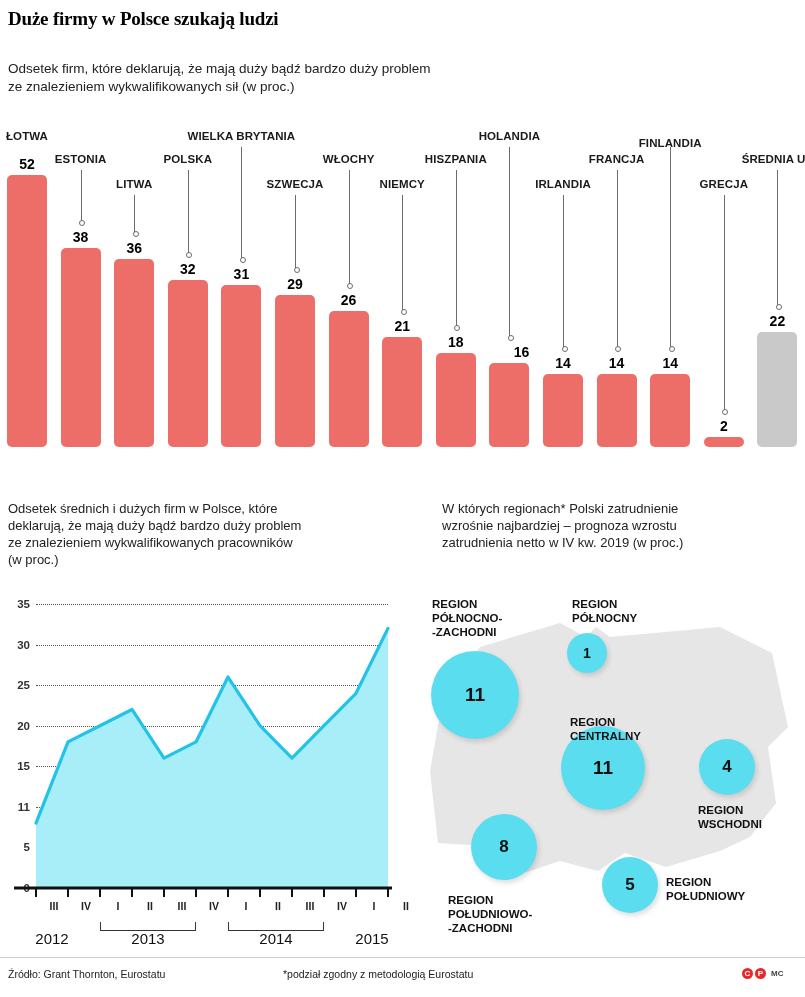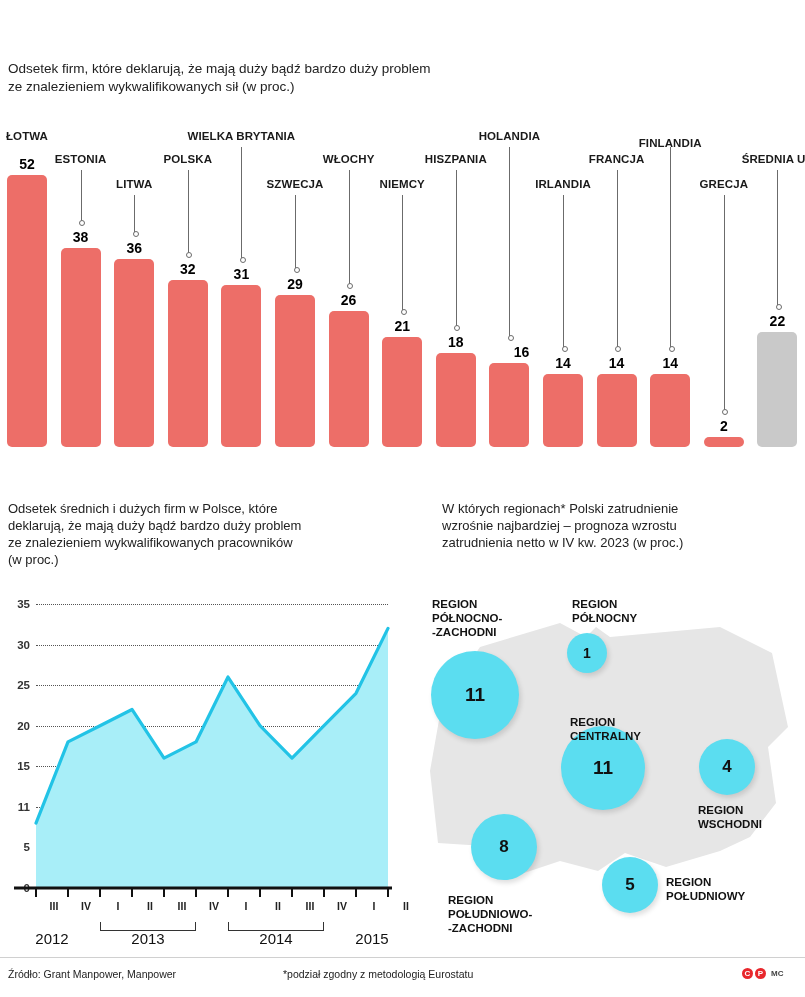--- a/index.html
+++ b/index.html
@@ -117,20 +117,21 @@
     font-size: 8px; font-weight: bold;
     display: flex; align-items: center; justify-content: center;
   }
   .mc { font-size: 8px; font-weight: bold; color: #444; margin-left: 3px; }
 </style>
 </head>
 <body>
 
 <div id="page">
 
+  <h1 class="title">Duże firmy w Polsce szukają ludzi</h1>
   <div class="subtitle">
     <div>Odsetek firm, które deklarują, że mają duży bądź bardzo duży problem</div>
     <div>ze znalezieniem wykwalifikowanych sił (w proc.)</div>
   </div>
 
   <div id="barchart">
       <div class="bar" style="left: 7px; width: 40px; height: 272px; bottom: 8px;"></div>
       <div class="bar-value" style="left: 7px; width: 40px; top: 36px;">52</div>
       <div class="cat-label" style="top: 10px; left: 27px; transform: translateX(-50%);">ŁOTWA</div>
       <div class="bar" style="left: 60.6px; width: 40px; height: 198.769px; bottom: 8px;"></div>
@@ -246,21 +247,21 @@
       <div class="year-label" style="left: 148px; top: 342px;">2013</div>
       <div style="position: absolute; left: 100px; width: 96px; top: 334px; height: 9px; border-left: 1.5px solid rgb(51, 51, 51); border-right: 1.5px solid rgb(51, 51, 51); border-bottom: 1.5px solid rgb(51, 51, 51);"></div>
       <div class="year-label" style="left: 276px; top: 342px;">2014</div>
       <div style="position: absolute; left: 228px; width: 96px; top: 334px; height: 9px; border-left: 1.5px solid rgb(51, 51, 51); border-right: 1.5px solid rgb(51, 51, 51); border-bottom: 1.5px solid rgb(51, 51, 51);"></div>
       <div class="year-label" style="left: 372px; top: 342px;">2015</div>
     </div>
 
   <div class="panel-head" style="left:442px; top:500px; width:360px;">
     <div>W których regionach* Polski zatrudnienie</div>
     <div>wzrośnie najbardziej – prognoza wzrostu</div>
-    <div>zatrudnienia netto w IV kw. 2023 (w proc.)</div>
+    <div>zatrudnienia netto w IV kw. 2019 (w proc.)</div>
   </div>
   <div id="mapwrap">
       <svg width="385" height="375" style="position: absolute; left: 0px; top: 0px;">
         <path d="M 60 72 L 140 48 L 166 62 L 176 52 L 190 62 L 300 52 L 352 78 L 368 152 L 348 172 L 356 228 L 330 262 L 300 276 L 246 292 L 205 278 L 178 296 L 140 286 L 104 298 L 80 272 L 18 268 L 10 196 L 22 128 Z" fill="#E6E6E6"></path>
       </svg>
       <div class="bubble" style="left: 11px; top: 76px; height: 88px; width: 88px; font-size: 19px;">11</div>
       <div class="region-label" style="left: 12px; top: 22px; text-align: left;">REGION
 PÓŁNOCNO-
 -ZACHODNI</div>
       <div class="bubble" style="left: 147px; top: 58px; height: 40px; width: 40px; font-size: 14px;">1</div>
@@ -275,21 +276,21 @@
       <div class="bubble" style="left: 51px; top: 239px; height: 66px; width: 66px; font-size: 17px;">8</div>
       <div class="region-label" style="left: 28px; top: 318px; text-align: left;">REGION
 POŁUDNIOWO-
 -ZACHODNI</div>
       <div class="bubble" style="left: 182px; top: 282px; height: 56px; width: 56px; font-size: 17px;">5</div>
       <div class="region-label" style="left: 246px; top: 300px; text-align: left;">REGION
 POŁUDNIOWY</div>
     </div>
 
   <div class="footer-rule"></div>
-  <div class="footer-text" style="left:8px;">Źródło: Grant Manpower, Manpower</div>
+  <div class="footer-text" style="left:8px;">Źródło: Grant Thornton, Eurostatu</div>
   <div class="footer-text" style="left:283px;">*podział zgodny z metodologią Eurostatu</div>
   <div class="mark" style="left:742px;">
     <span class="cmark">C</span>
     <span class="cmark">P</span>
     <span class="mc">MC</span>
   </div>
 
 </div>
 
 </body></html>

